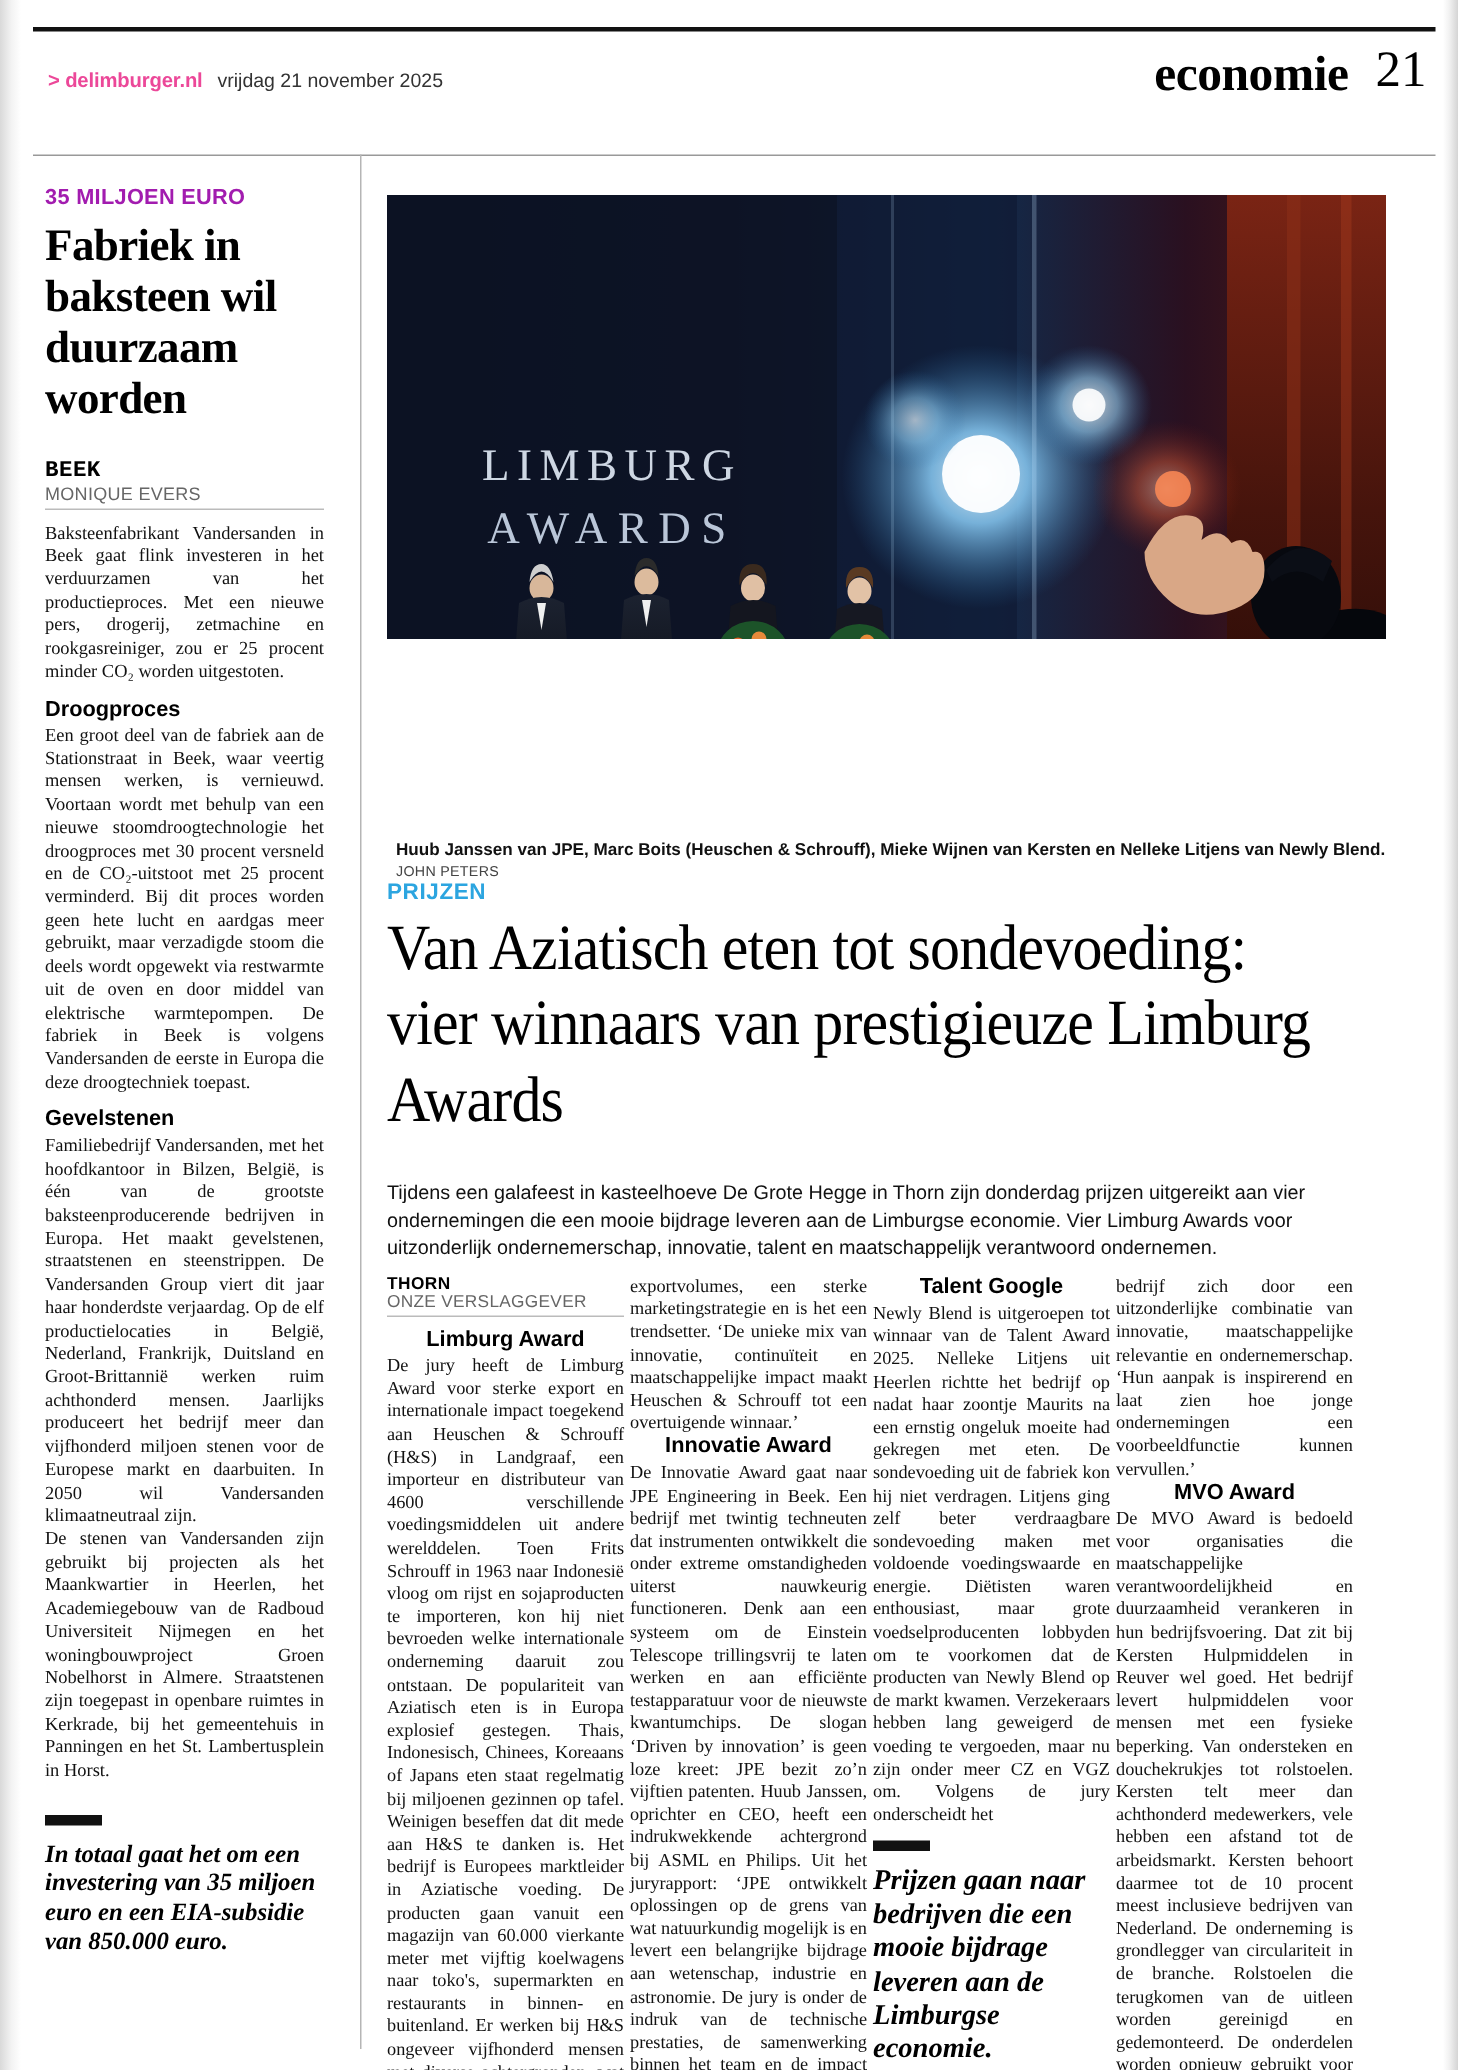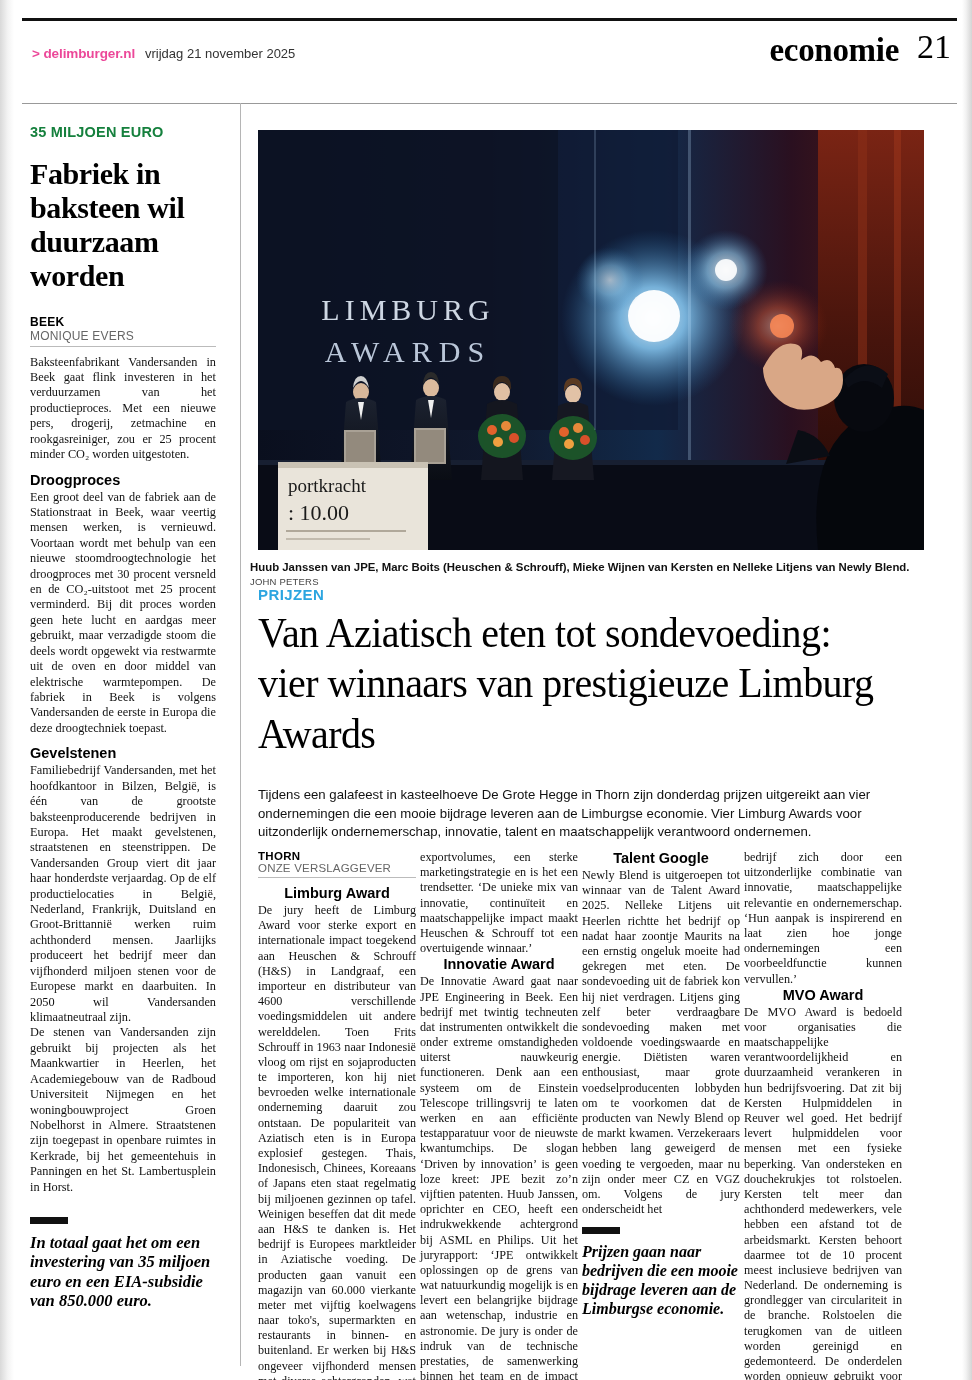--- a/index.html
+++ b/index.html
@@ -84,35 +84,35 @@
 
   
   .leftcol {
     position: absolute;
     left: 30px; top: 124px;
     width: 186px;
   }
   .kicker-blue {
     font-family: "Liberation Sans", sans-serif;
     font-size: 14.5px; font-weight: bold;
-    color: #15803d; letter-spacing: 0.2px;
-    margin-bottom: 17px;
+    color: #a21caf; letter-spacing: 0.2px;
+    margin-bottom: 7px;
   }
   .left-headline {
     font-family: "Liberation Serif", serif;
     font-weight: bold;
     font-size: 30px;
     line-height: 1.13;
     letter-spacing: -0.4px;
     color: #000;
     margin-bottom: 22px;
   }
   .byline-place {
-    font-family: Liberation Sans, sans-serif;
-    font-size: 12px; font-weight: bold; color: #000;
+    font-family: Liberation Mono, monospace;
+    font-size: 15px; font-weight: bold; color: #000;
     letter-spacing: 0.3px;
   }
   .byline-author {
     font-family: "Liberation Sans", sans-serif;
     font-size: 12px; color: #666;
     letter-spacing: 0.2px;
     padding-bottom: 3px;
   }
   .byline-rule {
     width: 100%; height: 1px; background: #bbb;
@@ -140,29 +140,29 @@
     font-family: "Liberation Serif", serif;
     font-style: italic; font-weight: bold;
     font-size: 16.5px; line-height: 1.17;
     color: #000;
   }
 
   
   .photo {
     position: absolute;
     left: 258px; top: 130px;
-    width: 666px; height: 420px;
+    width: 666px; height: 296px;
     overflow: hidden;
     background: #5eead4;
   }
   .photo svg { display: block; }
 
   .caption {
     position: absolute;
-    left: 250px; top: 561px;
+    left: 264px; top: 561px;
     width: 666px;
     font-family: "Liberation Sans", sans-serif;
     font-size: 11.4px; font-weight: bold;
     color: #111; line-height: 1.2;
   }
   .credit {
     font-weight: normal;
     font-size: 9.5px;
     color: #444;
     letter-spacing: 0.2px;
@@ -225,21 +225,21 @@
     font-size: 14.5px; font-weight: bold; color: #000;
     text-align: center;
     margin: 0 0 2px 0;
   }
   .col .body-serif { font-size: 12.2px; line-height: 1.245; }
 
   .quote-bar2 { width: 38px; height: 7px; background: #111; margin: 10px 0 9px 0; }
   .pullquote2 {
     font-family: "Liberation Serif", serif;
     font-style: italic; font-weight: bold;
-    font-size: 16px; line-height: 1.18; color: #000;
+    font-size: 19px; line-height: 1.18; color: #000;
   }
 </style>
 </head>
 <body>
 
 <div class="page">
 
   <div class="edge-left"></div>
   <div class="edge-right"></div>
 

